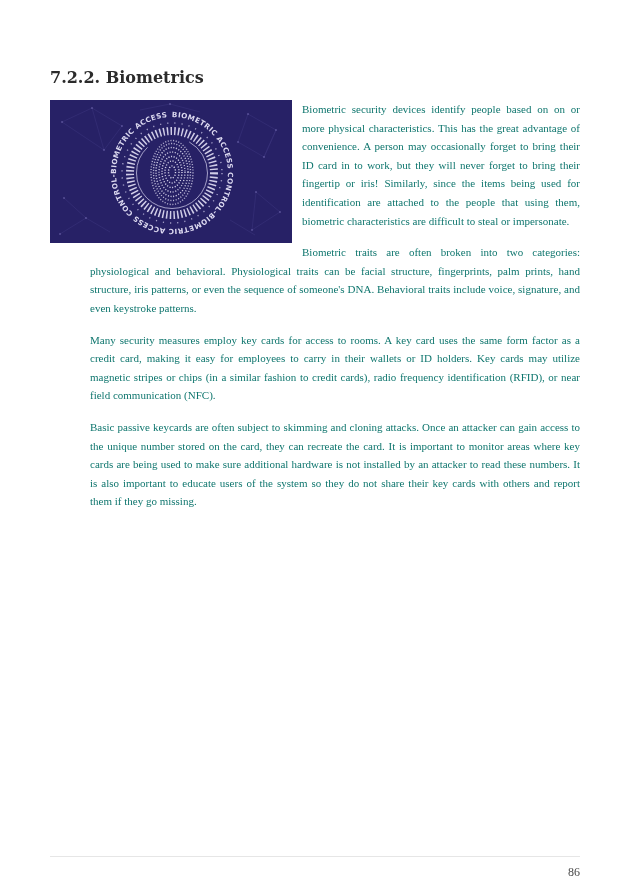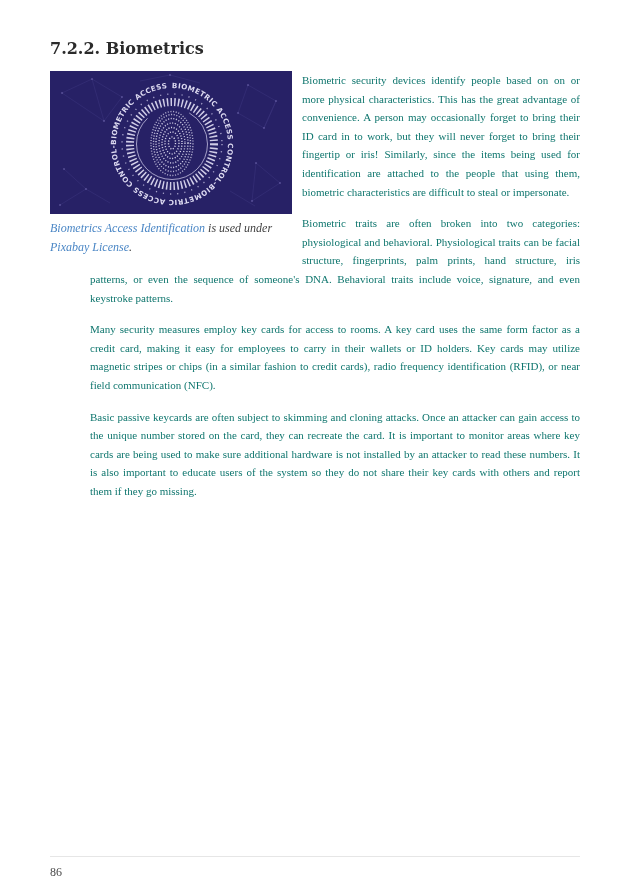--- a/index.html
+++ b/index.html
@@ -15,21 +15,21 @@
     background: #ffffff;
     padding: 38px 50px 0 50px;
   }
   h2.section-heading {
     font-family: "DejaVu Serif", "Liberation Serif", serif;
     font-size: 16px;
     line-height: 21px;
     font-weight: bold;
     color: #2b2b2b;
   }
-  .heading-1 { margin-bottom: 12px; }
+  .heading-1 { margin-bottom: 12px; margin-top: 29px; }
   .heading-2 { clear: both; margin: 8px 0 9px 0; }
 
   .figure {
     float: left;
     width: 242px;
     margin: 0 10px 6px 0;
   }
   .figure-image {
     width: 242px; height: 143px;
     background: #272166;
@@ -54,20 +54,21 @@
     text-align: justify;
     color: #0f766e;
     margin-bottom: 13px;
     margin-left: 40px;
   }
 
   .page-footer {
     position: absolute;
     left: 50px; right: 50px;
     top: 856px;
+    text-align: right;
   }
   .footer-rule {
     border: 0;
     border-top: 1px solid #e6e6e6;
     height: 0;
   }
   .page-number {
     display: inline-block;
     margin-top: 8px;
     font-size: 12px;
@@ -127,21 +128,20 @@
       <g fill="none" stroke="#eceafb" stroke-width="1.4" stroke-dasharray="1.1,1.6">
         <ellipse cx="122" cy="72" rx="3.5" ry="6" opacity="0.9"></ellipse>
         <ellipse cx="122" cy="72" rx="7" ry="11" opacity="0.85"></ellipse>
         <ellipse cx="122" cy="72" rx="10" ry="15.5" opacity="0.9"></ellipse>
         <ellipse cx="122" cy="72" rx="13" ry="20" opacity="0.8"></ellipse>
         <ellipse cx="122" cy="72" rx="16" ry="24.5" opacity="0.85"></ellipse>
         <ellipse cx="122" cy="72" rx="18.5" ry="28.5" opacity="0.75"></ellipse>
         <ellipse cx="122" cy="72.5" rx="21" ry="32" opacity="0.7"></ellipse>
       </g>
     </svg>
-    <div class="figure-caption"><a>Biometrics Access Identification</a><span> is used under </span><a>Pixabay License</a><span>.</span></div>
   </div>
 
   <p class="body-paragraph">Biometric security devices identify people based on on or more physical characteristics. This has the great advantage of convenience. A person may occasionally forget to bring their ID card in to work, but they will never forget to bring their fingertip or iris! Similarly, since the items being used for identification are attached to the people that using them, biometric characteristics are difficult to steal or impersonate.</p>
 
   <p class="body-paragraph">Biometric traits are often broken into two categories: physiological and behavioral. Physiological traits can be facial structure, fingerprints, palm prints, hand structure, iris patterns, or even the sequence of someone's DNA. Behavioral traits include voice, signature, and even keystroke patterns.</p>
 
 
   <p class="body-paragraph">Many security measures employ key cards for access to rooms. A key card uses the same form factor as a credit card, making it easy for employees to carry in their wallets or ID holders. Key cards may utilize magnetic stripes or chips (in a similar fashion to credit cards), radio frequency identification (RFID), or near field communication (NFC).</p>
 
   <p class="body-paragraph">Basic passive keycards are often subject to skimming and cloning attacks. Once an attacker can gain access to the unique number stored on the card, they can recreate the card. It is important to monitor areas where key cards are being used to make sure additional hardware is not installed by an attacker to read these numbers. It is also important to educate users of the system so they do not share their key cards with others and report them if they go missing.</p>

